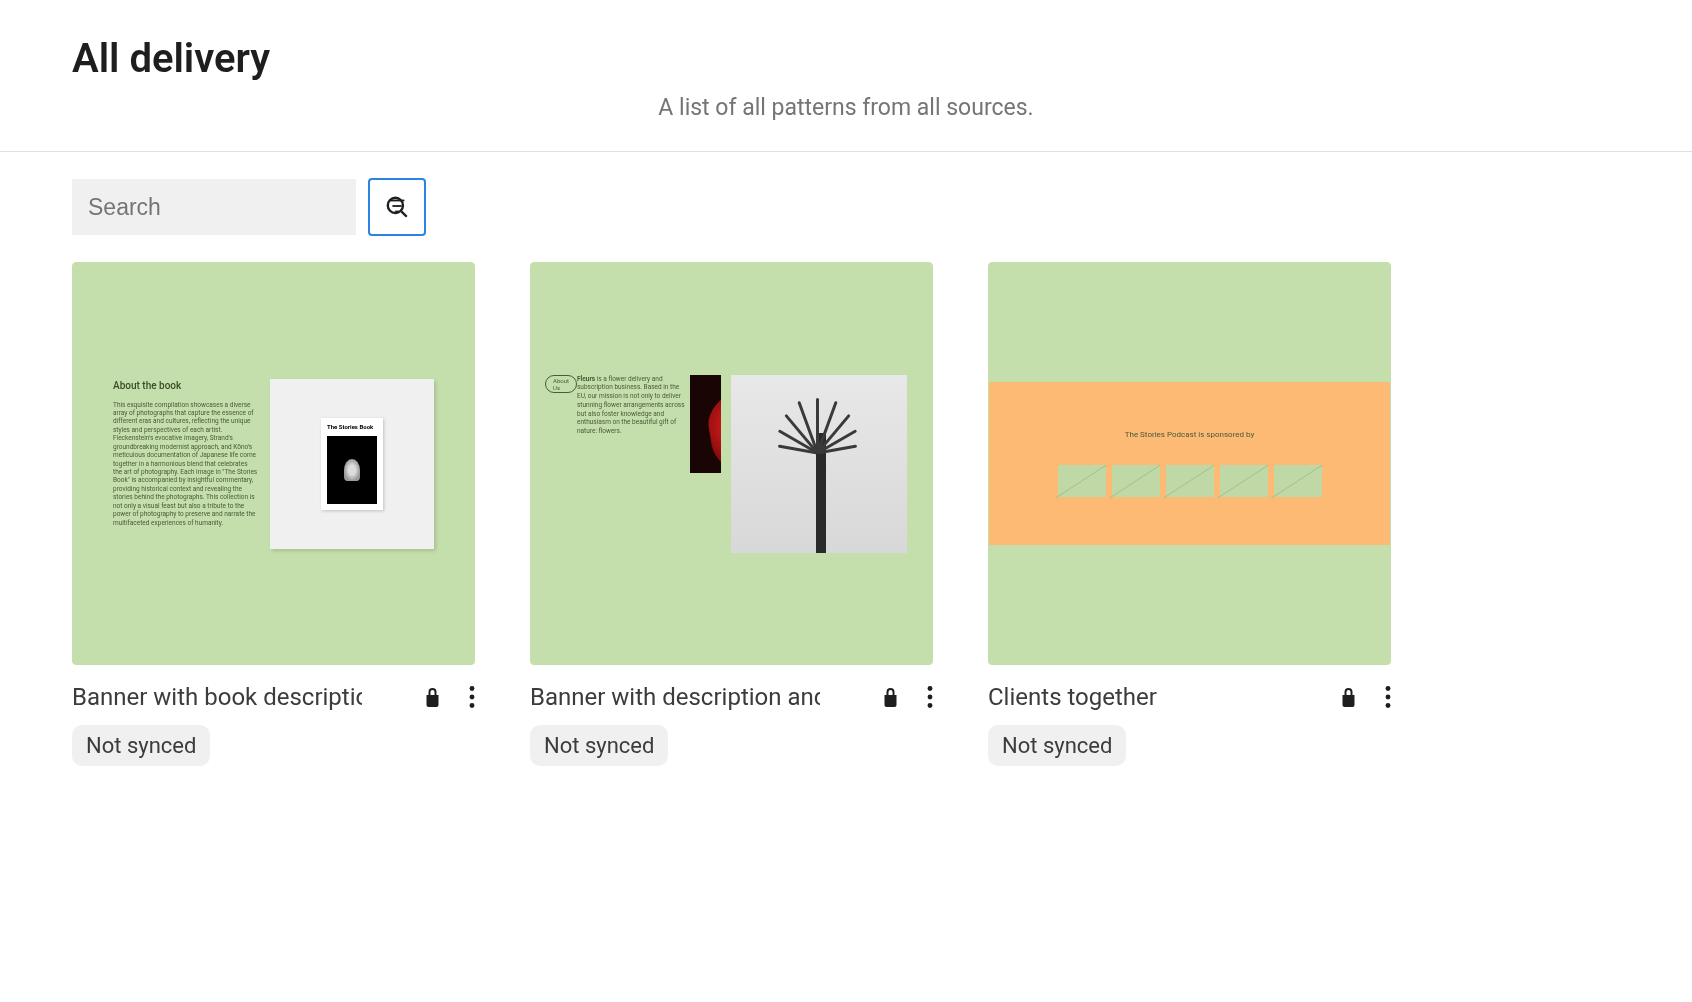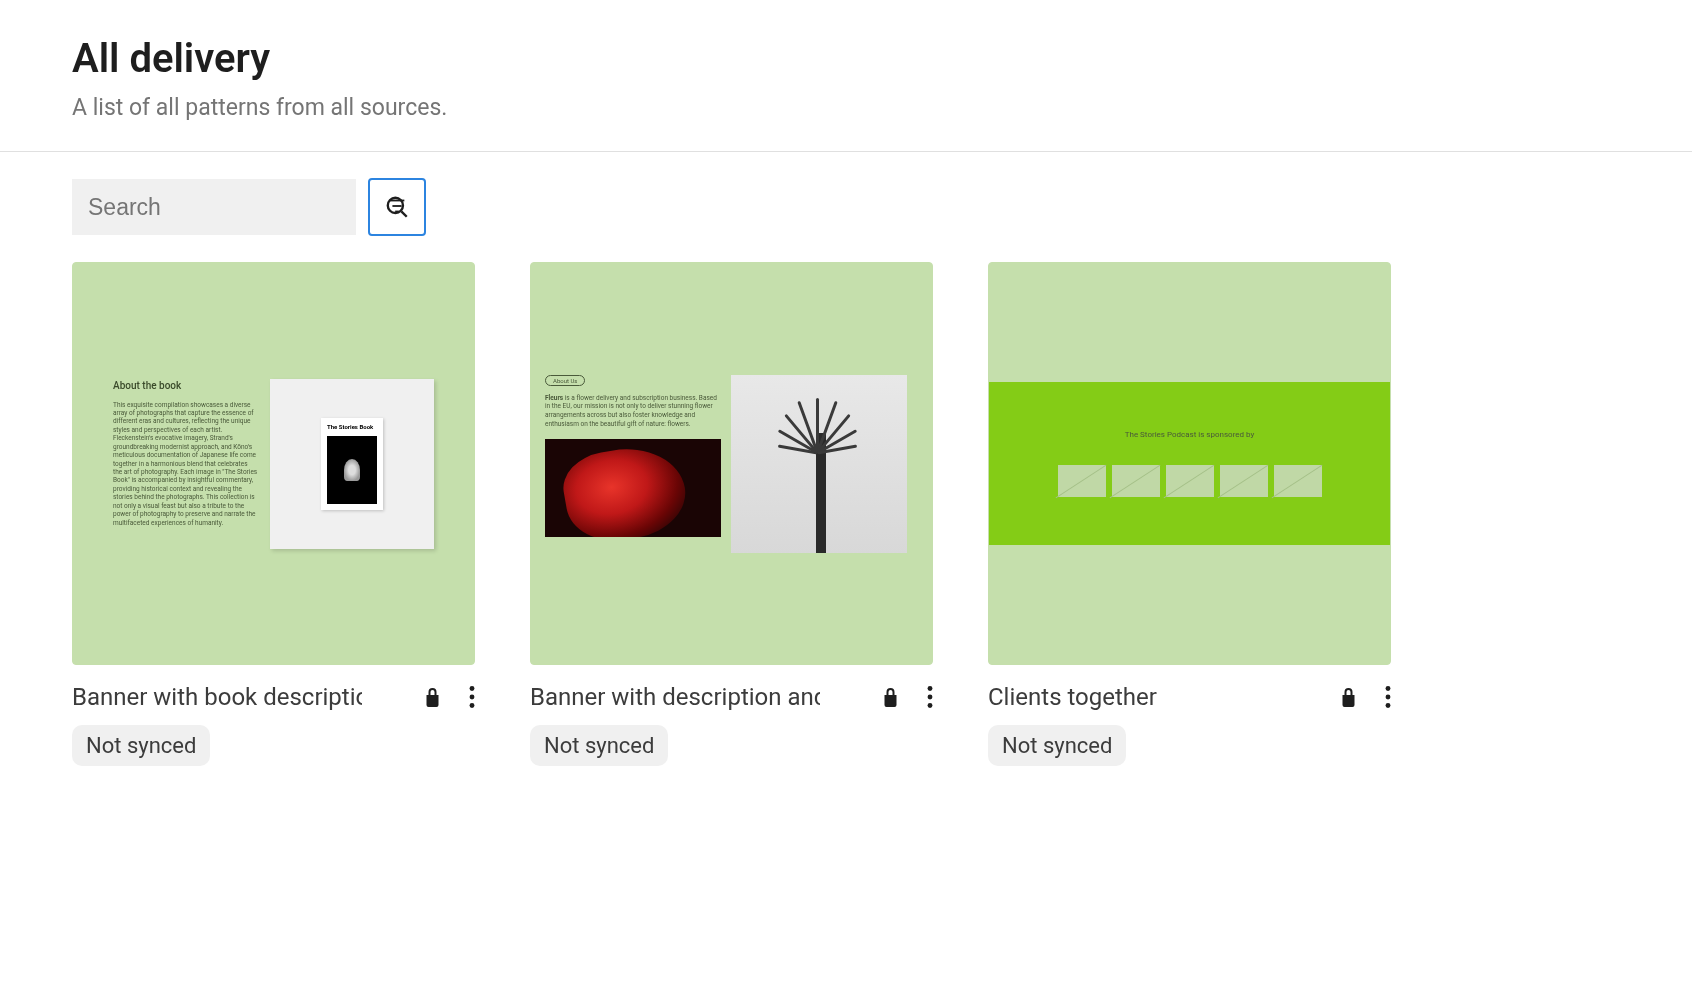--- a/index.html
+++ b/index.html
@@ -20,20 +20,21 @@
     .page-title {
       font-size: 40px;
       font-weight: 600;
       color: #1e1e1e;
       margin-bottom: 12px;
     }
     .page-subtitle {
       font-size: 23px;
       color: #757575;
       font-weight: 400;
+      text-align: center;
     }
     .toolbar {
       padding: 26px 72px 0;
       display: flex;
       gap: 12px;
       align-items: center;
     }
     .search-wrapper {
       position: relative;
       display: flex;
@@ -189,21 +190,21 @@
     .pv2 {
       display: flex;
       padding: 0 14px;
       gap: 10px;
       width: 100%;
       align-items: flex-start;
     }
     .pv2-left {
       width: 176px;
       display: flex;
-      flex-direction: column;
+      flex-direction: row;
     }
     .pv2-badge {
       border: 1px solid #4a5a3a;
       border-radius: 10px;
       font-size: 6px;
       padding: 1px 7px;
       color: #4a5a3a;
       align-self: flex-start;
       margin-bottom: 8px;
     }
@@ -263,21 +264,21 @@
     }
 
     
     .pv3 {
       width: 100%;
       display: flex;
       flex-direction: column;
       align-items: center;
     }
     .pv3-band {
-      background: #84cc16;
+      background: #fdba74;
       width: 100%;
       padding: 48px 28px;
       display: flex;
       flex-direction: column;
       align-items: center;
     }
     .pv3-title {
       font-size: 8px;
       color: #4a5a3a;
       margin-bottom: 26px;

